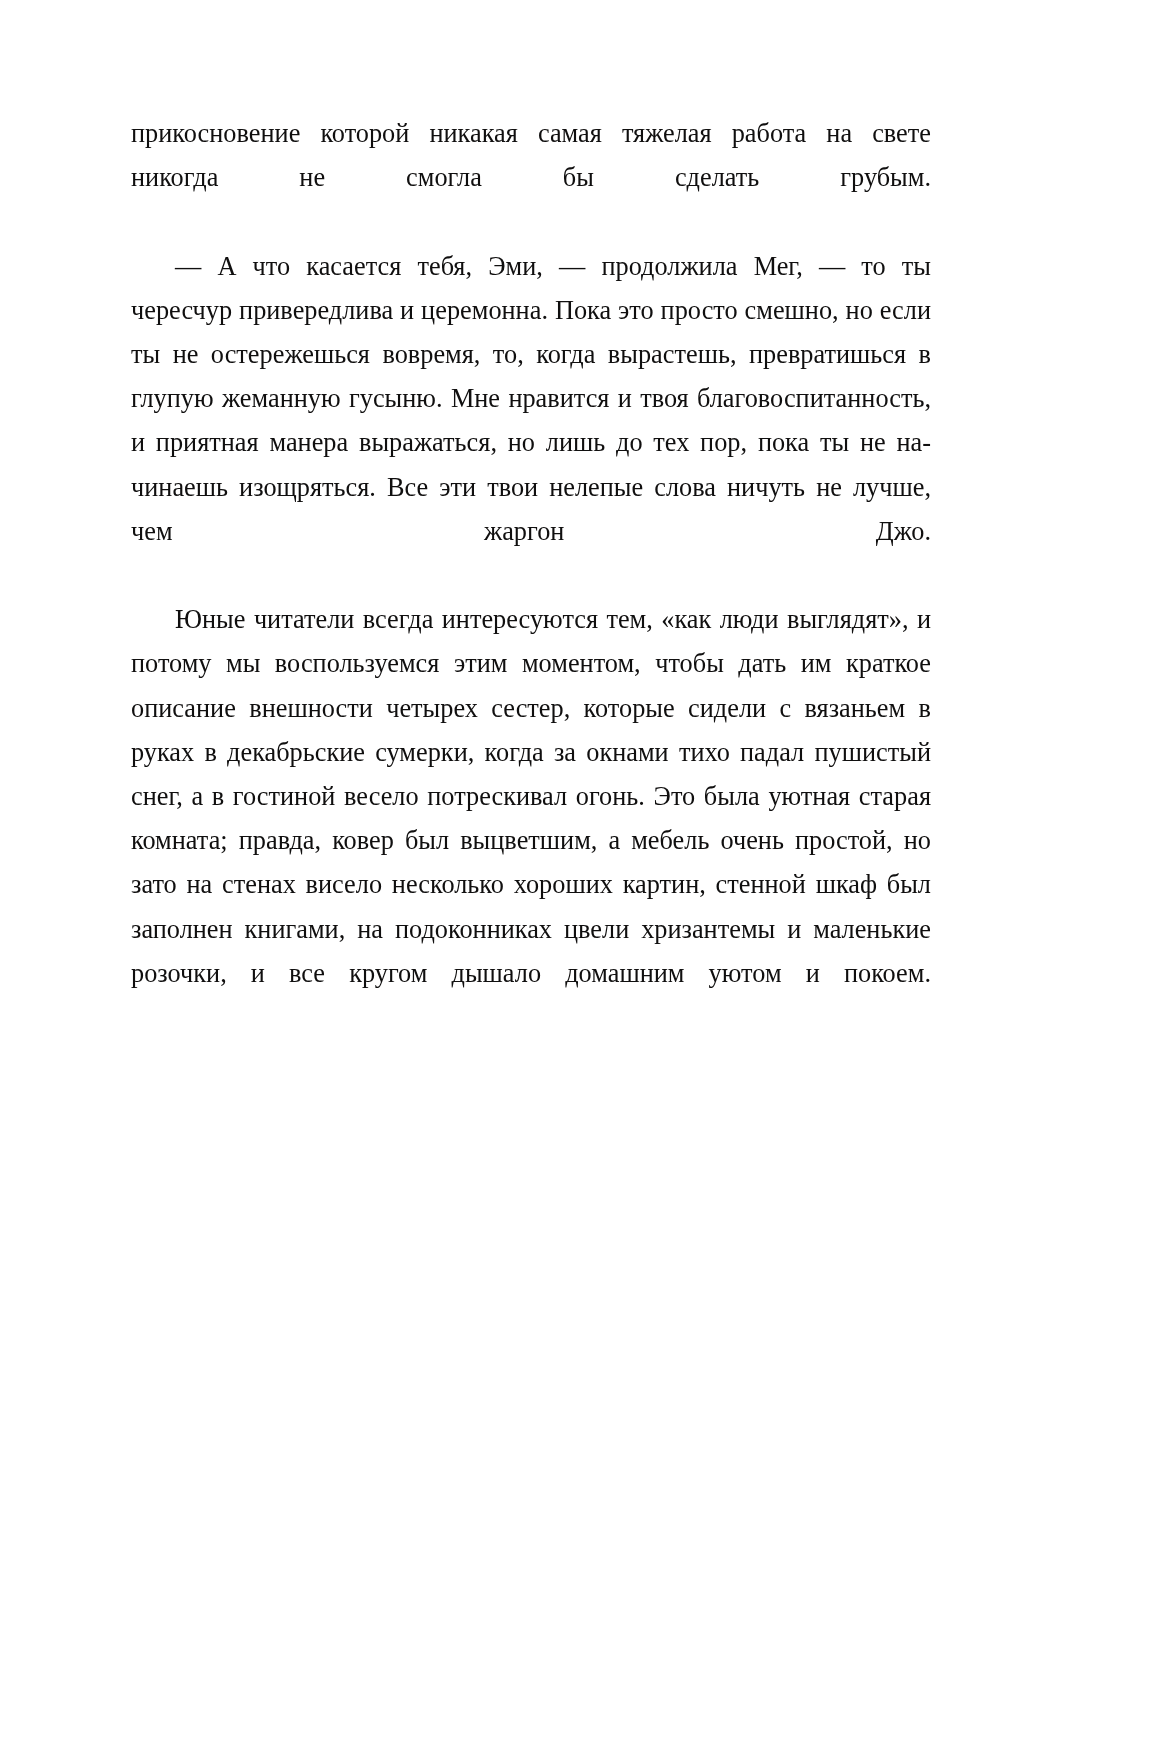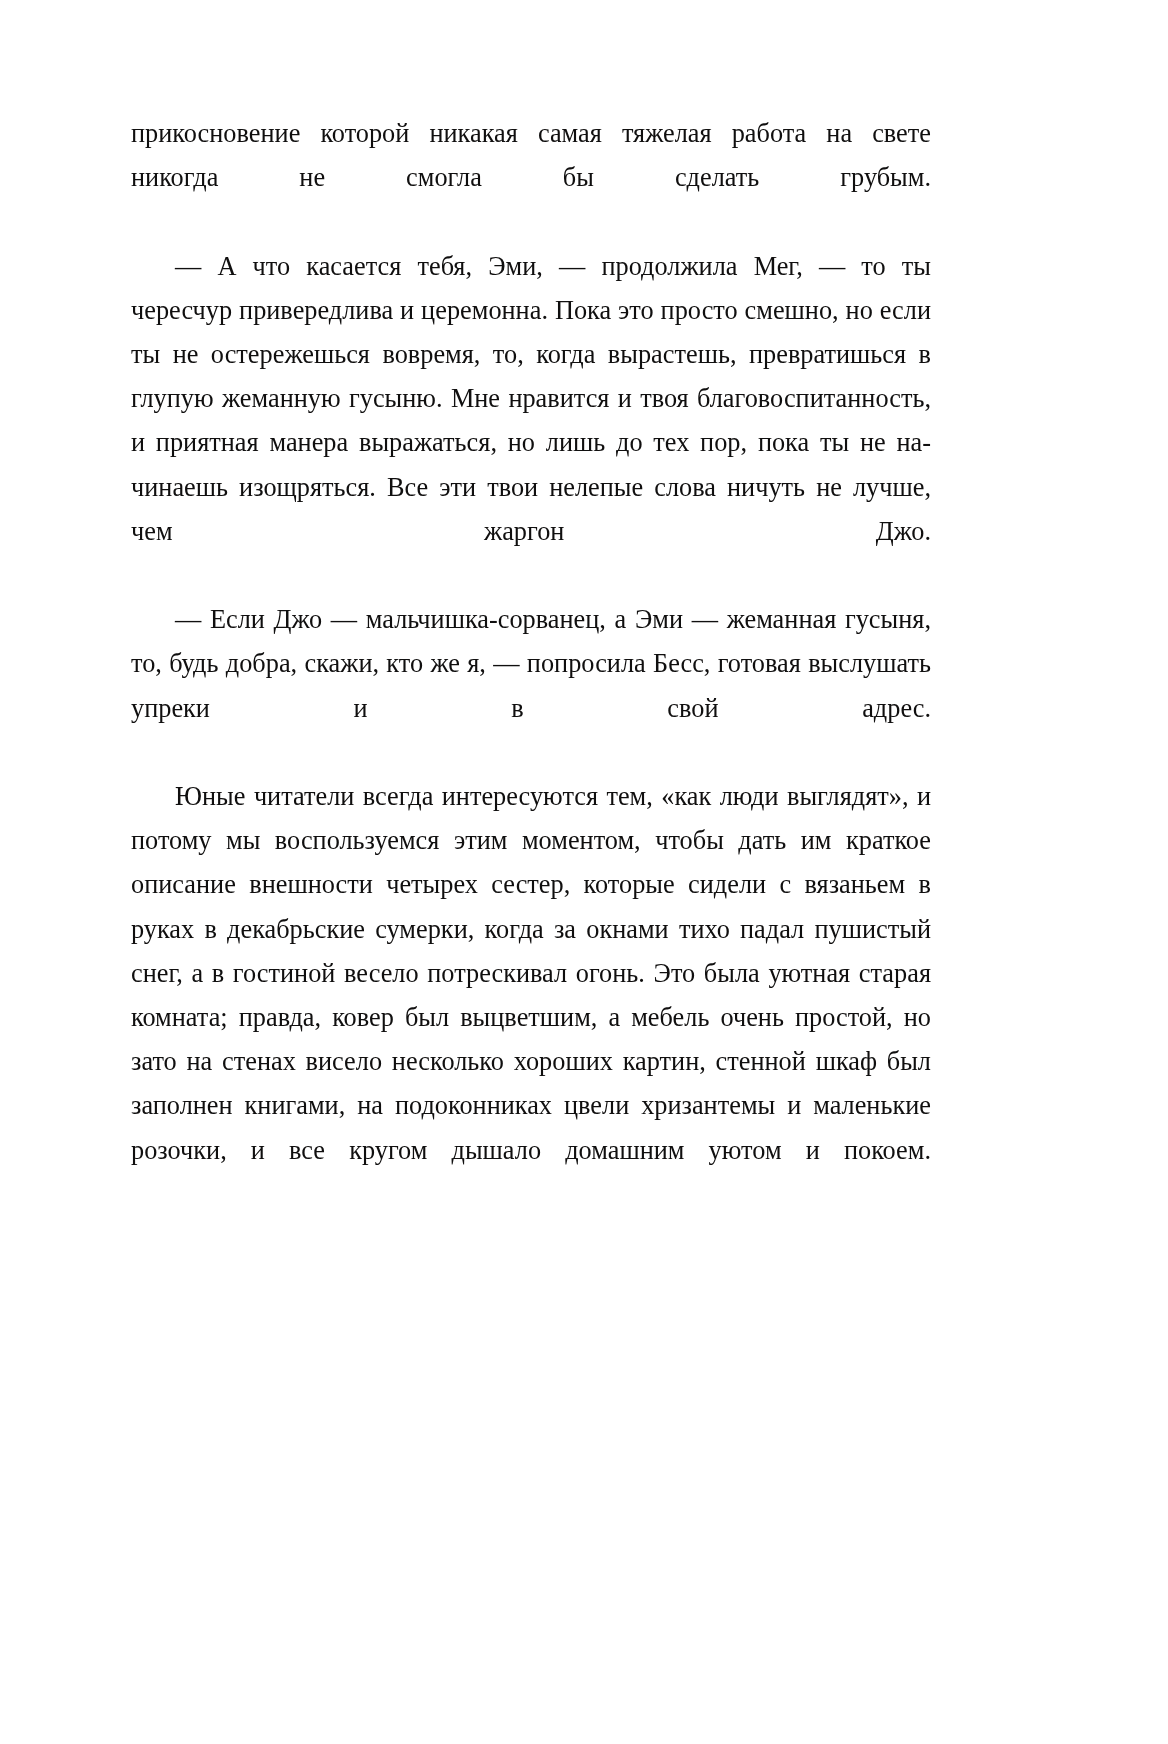--- a/index.html
+++ b/index.html
@@ -51,16 +51,15 @@
     width: 100%;
   }
 </style>
 </head>
 <body>
 
 <div class="page">
   <div class="text-block">
     <p class="para no-indent">прикосновение которой никакая самая тяжелая работа на свете никогда не смогла бы сделать грубым.</p>
     <p class="para">— А что касается тебя, Эми, — продолжила Мег, — то ты чересчур привередлива и церемонна. Пока это просто смешно, но если ты не остережешься вовремя, то, когда вырастешь, превратишься в глупую жеманную гусыню. Мне нравится и твоя благовоспитанность, и приятная манера выражаться, но лишь до тех пор, пока ты не на­чинаешь изощряться. Все эти твои нелепые слова ничуть не лучше, чем жаргон Джо.</p>
-    <p class="para">— Если Джо — мальчишка-сорванец, а Эми — жеман­ная гусыня, то, будь добра, скажи, кто же я, — попроси­ла Бесс, готовая выслушать упреки и в свой адрес.</p>
     <p class="para">Юные читатели всегда интересуются тем, «как люди выглядят», и потому мы воспользуемся этим моментом, чтобы дать им краткое описание внешности четырех сестер, которые сидели с вязаньем в руках в декабрьские сумерки, когда за окнами тихо падал пушистый снег, а в гостиной весело потрескивал огонь. Это была уютная старая комната; правда, ковер был выцветшим, а мебель очень простой, но зато на стенах висело несколько хо­роших картин, стенной шкаф был заполнен книгами, на подоконниках цвели хризантемы и маленькие розоч­ки, и все кругом дышало домашним уютом и покоем.</p>
   </div>
 </div>
 
 </body></html>

